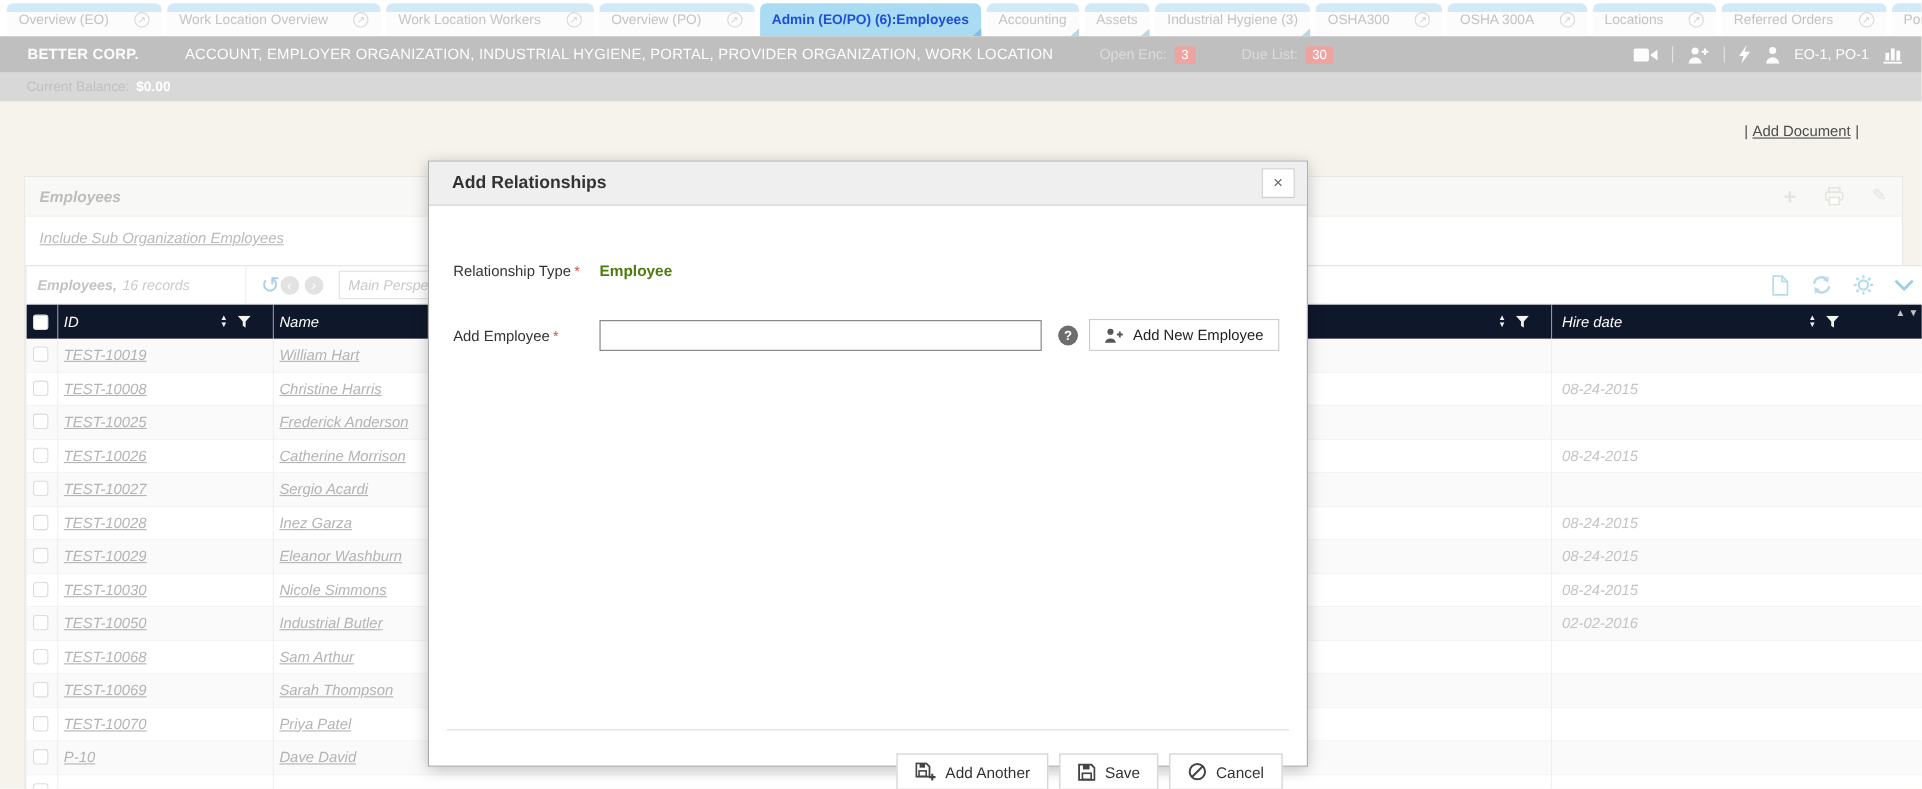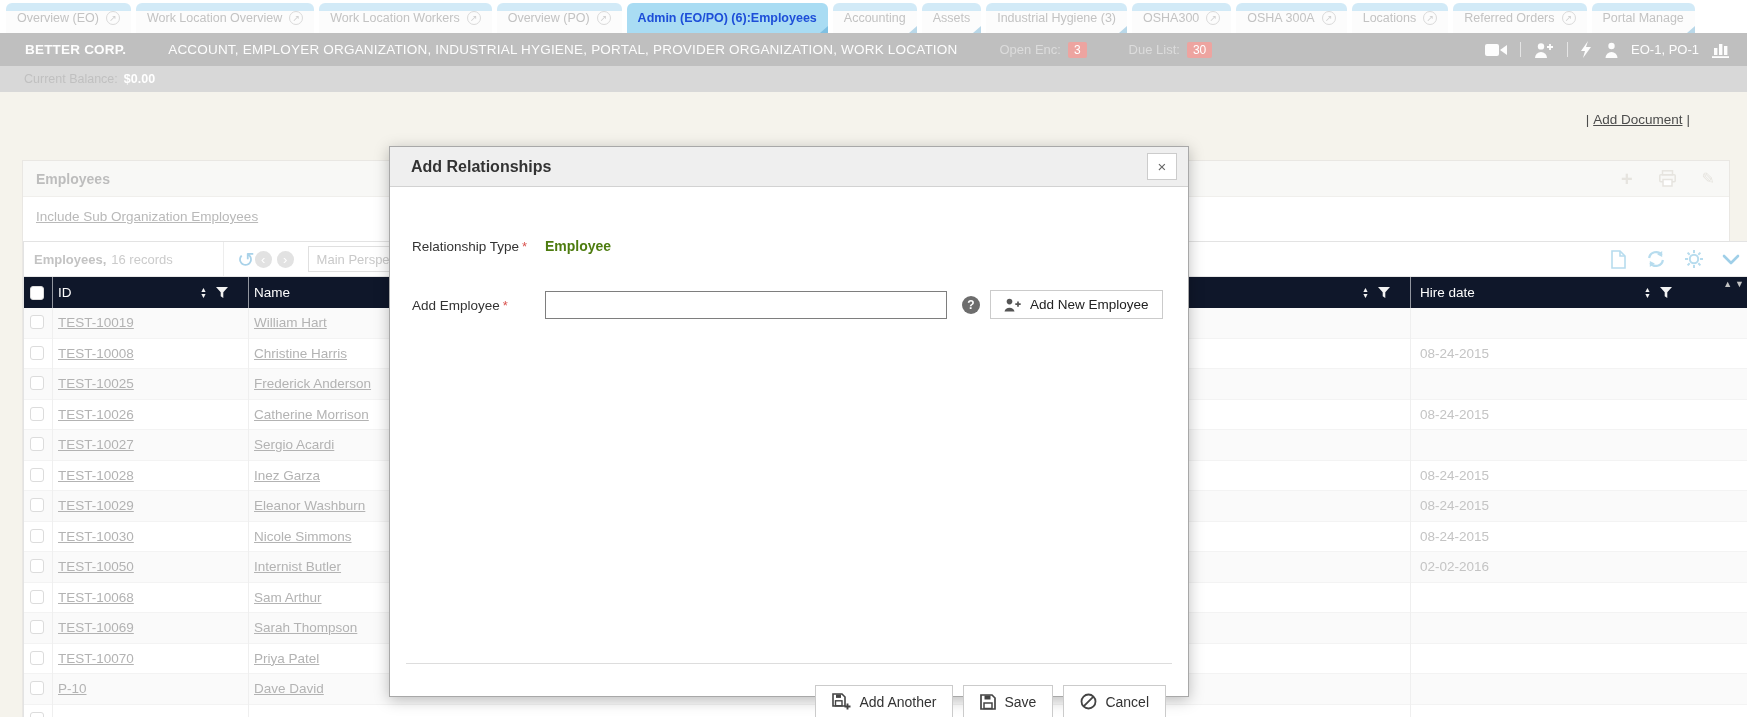--- a/index.html
+++ b/index.html
@@ -6,21 +6,21 @@
   html,body { width:1747px; height:717px; }
   body {
     position: relative; overflow: hidden;
     background: #f5f3ec;
     font-family: "Liberation Sans", "DejaVu Sans", sans-serif;
     font-size: 13px;
   }
   
   .tabbar { position:absolute; left:0; top:0; width:1747px; height:33px; background:#ffffff;
             display:flex; align-items:flex-end; gap:5px; padding-left:6px; overflow:hidden; white-space:nowrap; }
-  .tab { position:relative; height:30px; display:inline-flex; align-items:center; gap:7px;
+  .tab { position:relative; height:30px; display:inline-flex; align-items:center; gap:23px;
          padding:0 11px; border-radius:6px 6px 0 0; font-size:12.5px; color:#c3c3c3;
          background:linear-gradient(180deg,#d2eaf7 0,#d2eaf7 8px,#fcfcfc 8px); flex:0 0 auto; cursor:pointer; }
   .tab.active { background:#a9dcf3; color:#1d4ed8; font-weight:bold; }
   .tab-open-icon { display:inline-flex; align-items:center; justify-content:center;
          width:14px; height:14px; border:1px solid #dadada; border-radius:50%;
          font-size:9px; color:#cfcfcf; }
   .tab-flap { position:absolute; right:0; bottom:0; width:0; height:0;
          border-style:solid; border-width:0 0 7px 8px; border-color:transparent transparent #b9d8e9 transparent; }
   .tab.active .tab-flap { border-color:transparent transparent #7fc0e2 transparent; }
   
@@ -38,21 +38,21 @@
   
   .balancebar { position:absolute; left:0; top:66px; width:1747px; height:26px; background:#d8d8d8;
                 display:flex; align-items:center; }
   .balance-label { margin-left:24px; color:#c0c0c0; font-size:12.5px; }
   .balance-value { color:#fff; font-weight:bold; font-size:12.5px; margin-left:6px; }
   
   .adddoc { position:absolute; top:112px; right:57px; color:#4c4c4c; font-size:13.5px; }
   .adddoc a { color:#4c4c4c; text-decoration:underline; cursor:pointer; margin:0 4px; }
   
   .panel { position:absolute; left:22px; top:160px; width:1708px; height:557px;
-           background:#fff; border:1px solid #e9e7e3; }
+           background:#fff; border:1px solid #e9e7e3;font-style:italic; }
   .panel-head { height:36px; background:#f8f8f6; border-bottom:1px solid #f0efec;
                 display:flex; align-items:center; }
   .panel-title { color:#bdbdbd; font-weight:bold; font-size:14px; margin-left:13px; }
   .panel-icons { margin-left:auto; margin-right:14px; display:flex; align-items:center; gap:26px; }
   .faded-plus { color:#e6e4df; font-size:20px; font-weight:bold; line-height:1; cursor:pointer; }
   .include-link { position:absolute; left:13px; top:48px; color:#b9b9b9; text-decoration:underline;
                   font-size:13.5px; cursor:pointer; }
   
   .grid { position:absolute; left:0; top:80px; width:1728px; height:477px;
           border:1px solid #e3e3e3; background:#fff; overflow:hidden; }
@@ -420,21 +420,21 @@
         <div class="trow">
     <span class="cb"></span>
     <span class="cell-id"><a class="rowlink">TEST-10030</a></span>
     <span class="cell-name"><a class="rowlink">Nicole Simmons</a></span>
     <span class="cell-frag"></span>
     <span class="cell-date">08-24-2015</span>
   </div>
         <div class="trow">
     <span class="cb"></span>
     <span class="cell-id"><a class="rowlink">TEST-10050</a></span>
-    <span class="cell-name"><a class="rowlink">Internist Butler</a></span>
+    <span class="cell-name"><a class="rowlink">Industrial Butler</a></span>
     <span class="cell-frag"></span>
     <span class="cell-date">02-02-2016</span>
   </div>
         <div class="trow">
     <span class="cb"></span>
     <span class="cell-id"><a class="rowlink">TEST-10068</a></span>
     <span class="cell-name"><a class="rowlink">Sam Arthur</a></span>
     <span class="cell-frag"></span>
     <span class="cell-date"></span>
   </div>

